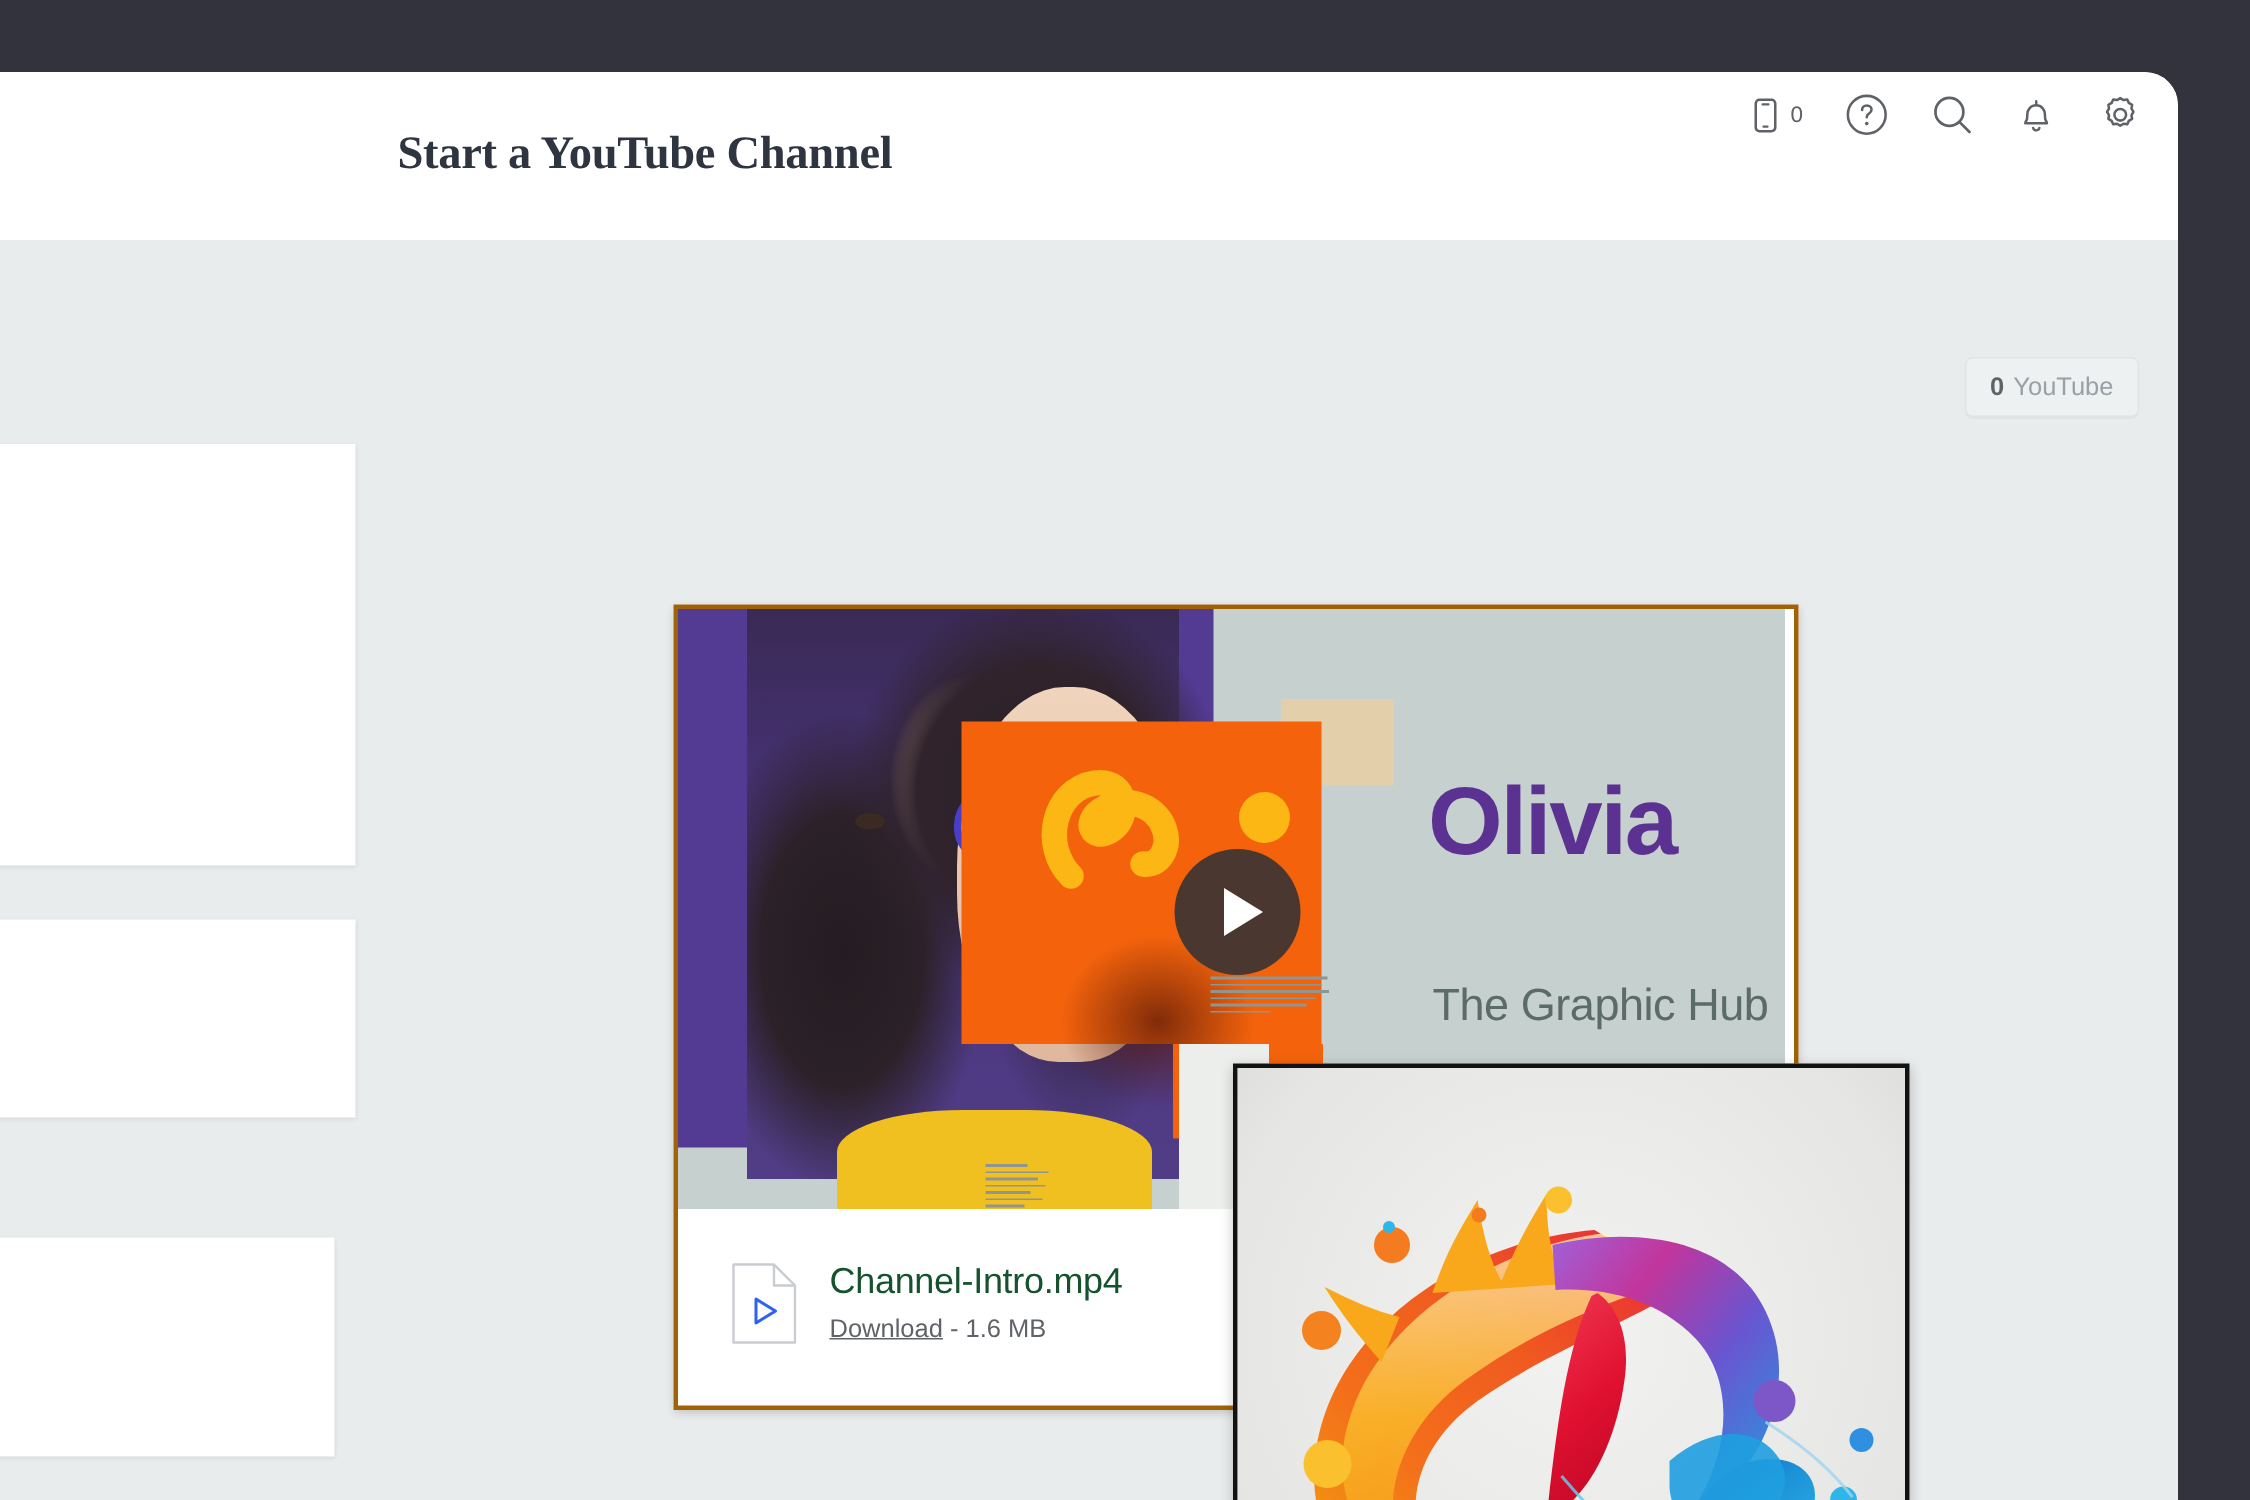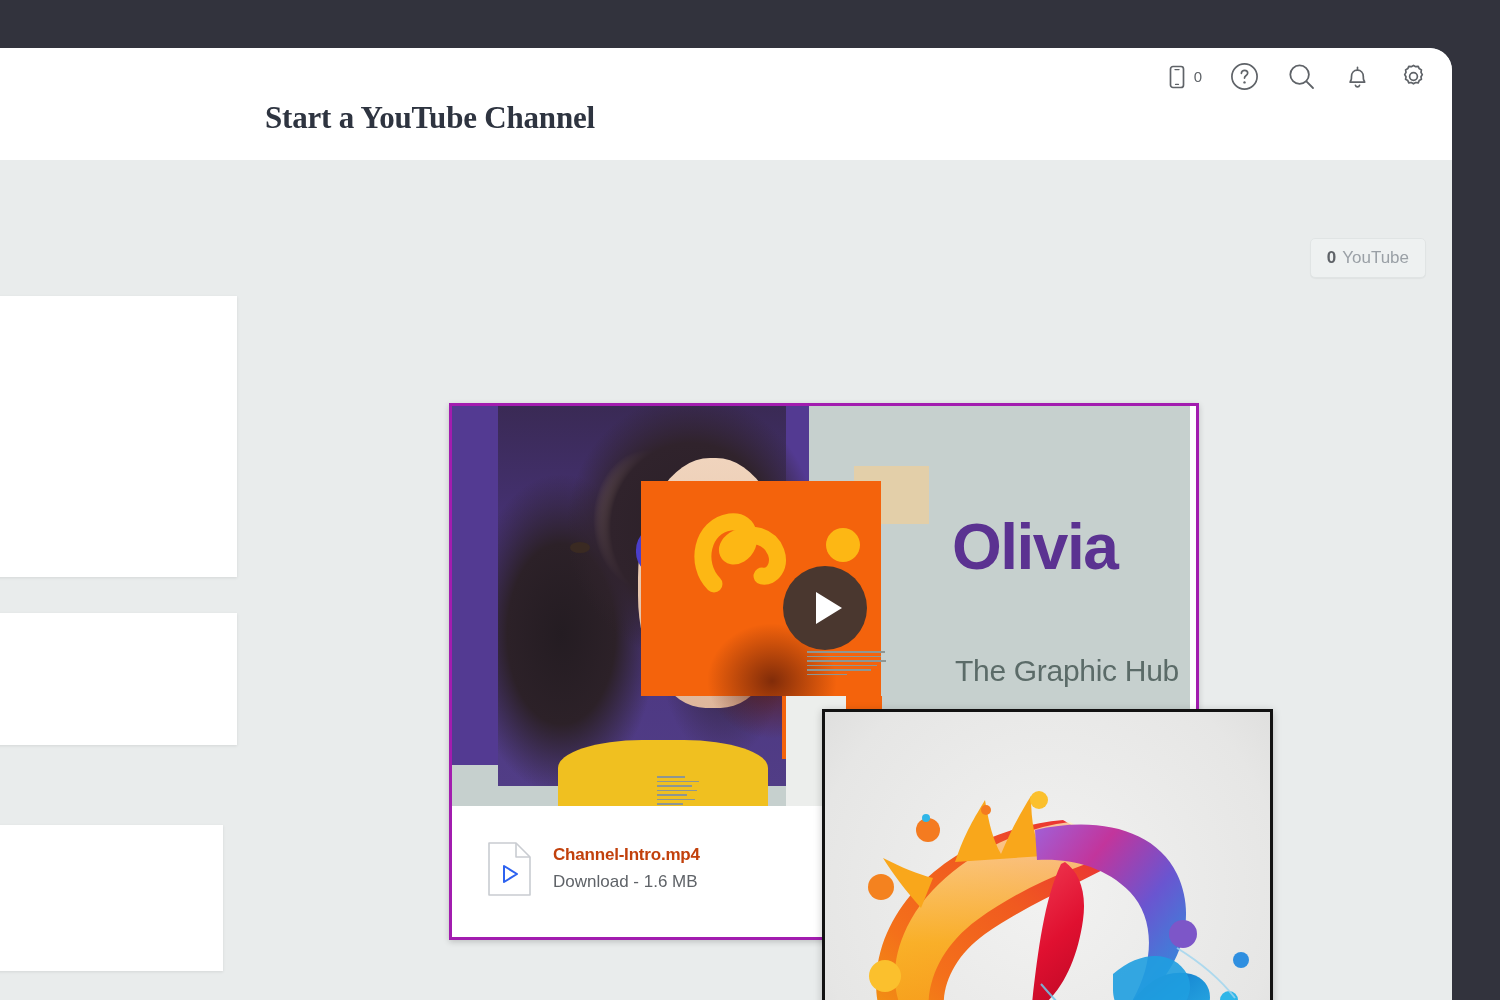--- a/index.html
+++ b/index.html
@@ -23,21 +23,21 @@
   }
 
   
   .header{
     position:absolute;left:0;top:0;width:1452px;height:112px;
     background:#ffffff;
     border-bottom:1px solid #e2e5e5;
     border-top-right-radius:22px;
   }
   .page-title{
-    position:absolute;left:265px;top:52px;
+    position:absolute;left:265px;top:36px;
     font-family:"Liberation Serif", serif;
     font-weight:bold;font-size:31px;color:#2e3440;
     letter-spacing:-0.2px;white-space:nowrap;text-align:center;
   }
 
   
   .icon-row{
     position:absolute;right:24px;top:14px;
     display:flex;align-items:center;gap:28px;
   }
@@ -88,21 +88,21 @@
     font-size:17px;color:#3c4043;line-height:27px;
     overflow:hidden;
   }
   #note1{left:-200px;top:136px;width:437px;height:281px;}
   #note2{left:-200px;top:453px;width:437px;height:132px;}
   #note3{left:-200px;top:665px;width:423px;height:146px;}
 
   
   .video-card{
     position:absolute;left:449px;top:243px;width:744px;height:531px;
-    background:#fff;border:3px solid #a21caf;
+    background:#fff;border:3px solid #a16207;
     box-shadow:0 2px 6px rgba(0,0,0,.18);
   }
   .thumb{position:relative;width:738px;height:400px;overflow:hidden;background:#c6d0ce;}
   
   .t-purple{position:absolute;left:0;top:0;width:357px;height:359px;background:#533a92;}
   .t-grayblock{position:absolute;left:357px;top:0;width:381px;height:400px;background:#c6d0ce;}
   .t-beige{position:absolute;left:402px;top:60px;width:75px;height:58px;background:#e3cfa9;}
   .t-photo{
     position:absolute;left:46px;top:0;width:288px;height:380px;
     background:
@@ -166,23 +166,23 @@
     font-size:30px;color:#5b6b68;letter-spacing:-0.3px;text-align:center;
   }
 
   
   .file-row{
     position:absolute;left:0;top:400px;width:738px;height:125px;background:#fff;
     display:flex;align-items:center;padding-left:36px;box-sizing:border-box;
   }
   .file-icon{position:relative;width:43px;height:54px;flex:0 0 auto;}
   .file-meta{margin-left:22px;}
-  .file-name{font-size:17px;font-weight:bold;color:#c2410c;letter-spacing:-0.2px;}
+  .file-name{font-size:24px;font-weight:normal;color:#14532d;letter-spacing:-0.2px;}
   .file-sub{margin-top:7px;font-size:17px;color:#5f6368;}
-  .file-sub a{color:#5f6368;cursor:pointer;}
+  .file-sub a{color:#5f6368;text-decoration:underline;cursor:pointer;}
 
   
   .paint-card{
     position:absolute;left:822px;top:549px;width:451px;height:451px;
     border:3px solid #121212;box-sizing:border-box;
     background:#ececec;overflow:hidden;
     box-shadow:0 2px 8px rgba(0,0,0,.22);
   }
   .paint-canvas{position:absolute;inset:0;}
 </style>

